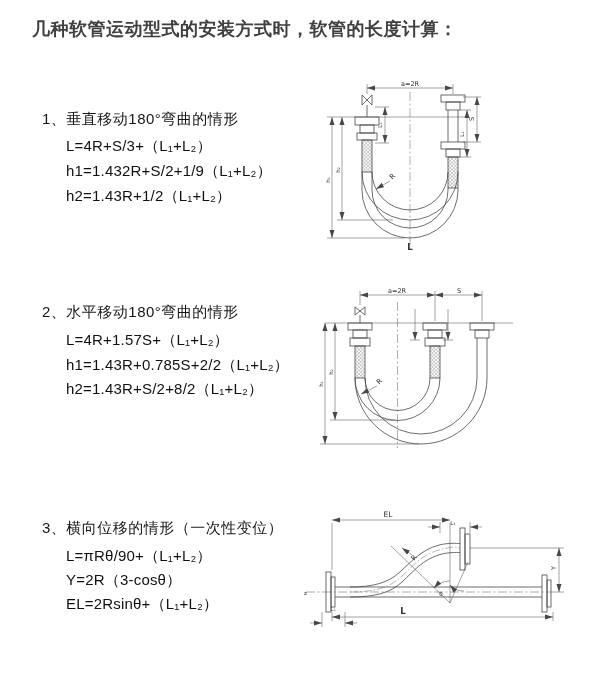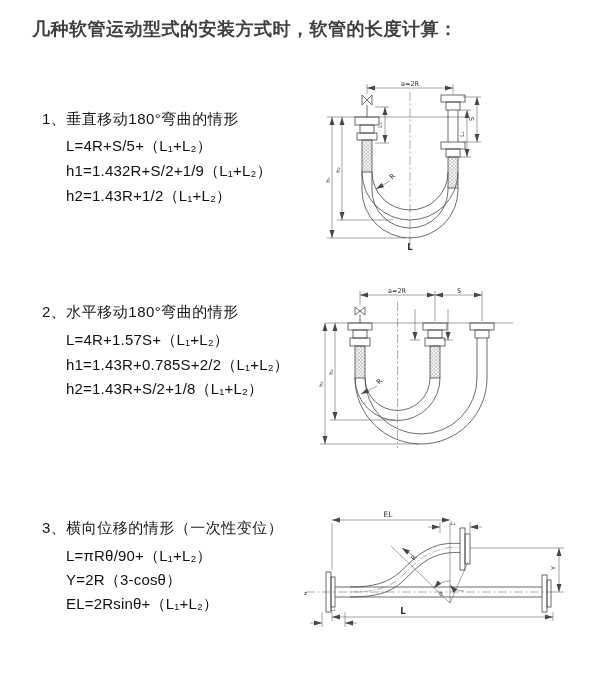--- a/index.html
+++ b/index.html
@@ -22,28 +22,28 @@
   }
   svg{position:absolute;overflow:visible;}
   svg text{font-family:"DejaVu Sans","Liberation Sans",sans-serif;fill:#2e2e2e;}
 </style>
 </head>
 <body>
 
 <div class="doc-title">几种软管运动型式的安装方式时，软管的长度计算：</div>
 
 <div class="sec-heading" style="left:42px;top:110px">1、垂直移动180°弯曲的情形</div>
-<div class="formula" style="top:137px">L=4R+S/5+（L₁+L₂）</div>
+<div class="formula" style="top:137px">L=4R+S/3+（L₁+L₂）</div>
 <div class="formula" style="top:162px">h1=1.432R+S/2+1/9（L₁+L₂）</div>
 <div class="formula" style="top:187px">h2=1.43R+1/2（L₁+L₂）</div>
 
 <div class="sec-heading" style="left:42px;top:303px">2、水平移动180°弯曲的情形</div>
 <div class="formula" style="top:331px">L=4R+1.57S+（L₁+L₂）</div>
 <div class="formula" style="top:356px">h1=1.43R+0.785S+2/2（L₁+L₂）</div>
-<div class="formula" style="top:380px">h2=1.43R+S/2+1/8（L₁+L₂）</div>
+<div class="formula" style="top:380px">h2=1.43R+S/2+8/2（L₁+L₂）</div>
 
 <div class="sec-heading" style="left:42px;top:519px">3、横向位移的情形（一次性变位）</div>
 <div class="formula" style="top:547px">L=πRθ/90+（L₁+L₂）</div>
 <div class="formula" style="top:571px">Y=2R（3-cosθ）</div>
 <div class="formula" style="top:595px">EL=2Rsinθ+（L₁+L₂）</div>
 
 <svg style="left:305px;top:68px;width:280px;height:192px" viewBox="0 0 280 192">
   <defs>
     <marker id="m1" markerUnits="userSpaceOnUse" markerWidth="9" markerHeight="6" refX="8" refY="3" orient="auto-start-reverse">
       <path d="M0,0.5 L8,3 L0,5.5 Z" fill="#474747"></path>

